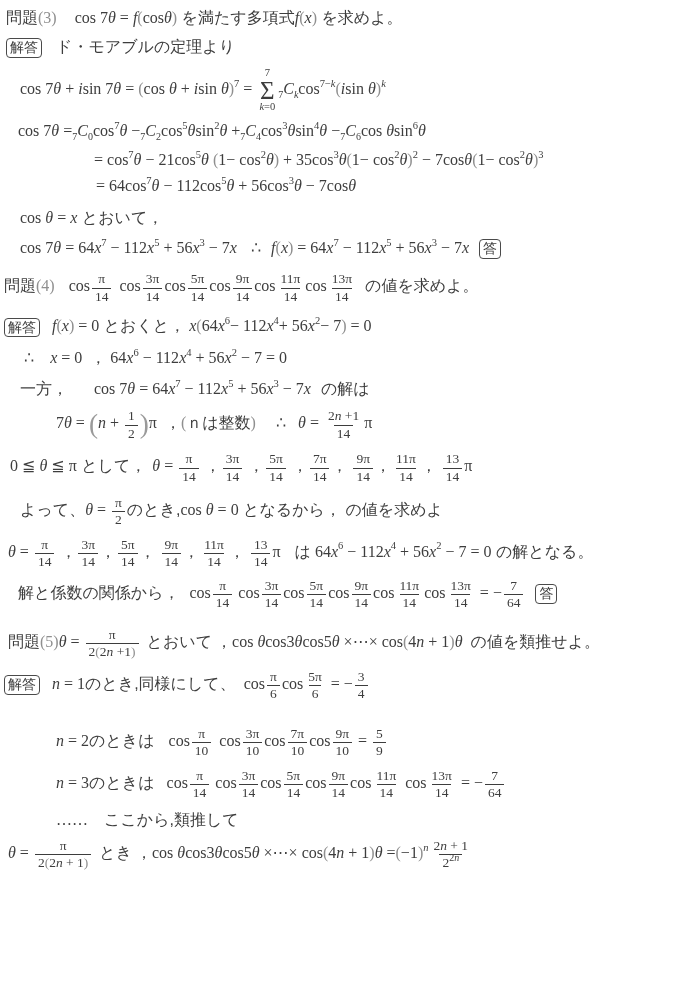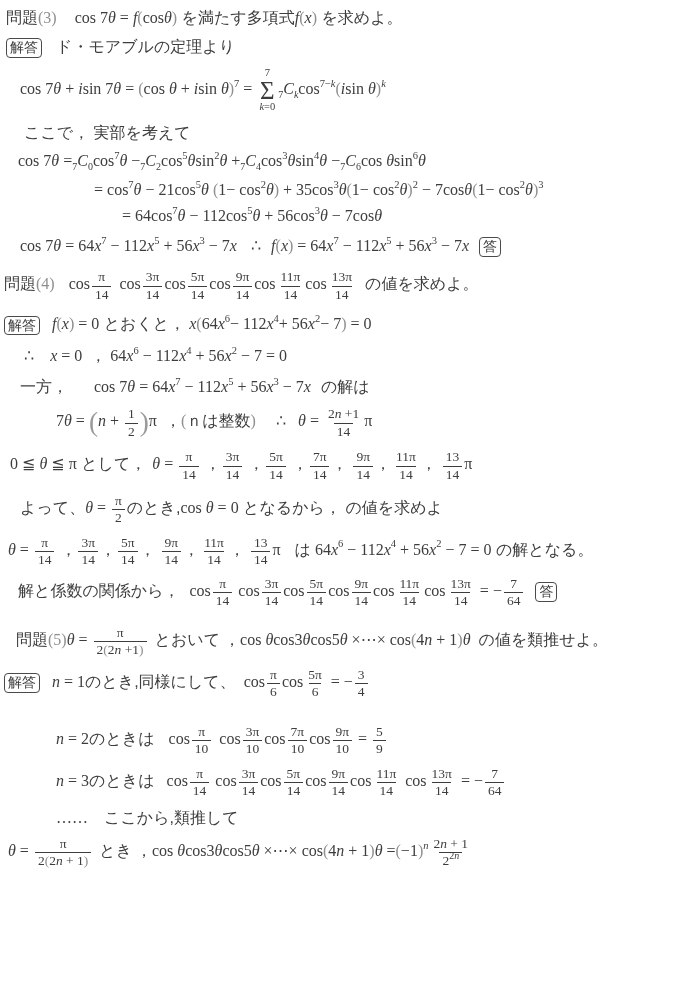--- a/index.html
+++ b/index.html
@@ -31,24 +31,24 @@
 <body>
 
 <div class="doc">
   <div class="line" style="margin:4px 0 0 2px"><span class="jp">問題</span><span class="p">(3)</span><span class="gap" style="width: 18px;"></span><span class="rm">cos 7</span><span class="it">θ</span><span class="rm"> = </span><span class="it">f</span><span class="p">(</span><span class="rm">cos</span><span class="it">θ</span><span class="p">)</span><span class="jp"> を満たす多項式</span><span class="it">f</span><span class="p">(</span><span class="it">x</span><span class="p">)</span><span class="jp"> を求めよ。</span></div>
   <div class="line" style="margin:9px 0 0 2px"><span class="box">解答</span><span class="gap" style="width: 14px;"></span><span class="jp">ド・モアブルの定理より</span></div>
   <div class="line" style="margin:10px 0 0 16px"><span class="rm">cos 7</span><span class="it">θ</span><span class="rm"> + </span><span class="it">i</span><span class="rm">sin 7</span><span class="it">θ</span><span class="rm"> = </span><span class="p">(</span><span class="rm">cos </span><span class="it">θ</span><span class="rm"> + </span><span class="it">i</span><span class="rm">sin </span><span class="it">θ</span><span class="p">)</span><sup><span class="rm">7</span></sup><span class="rm"> = </span><span class="sum">
         <span><span class="rm">7</span></span>
         <span class="sig">Σ</span>
         <span><span class="it">k</span><span class="rm">=0</span></span>
       </span><sub><span class="rm">7</span></sub><span class="it">C</span><sub><span class="it">k</span></sub><span class="rm">cos</span><sup><span class="rm">7−</span><span class="it">k</span></sup><span class="p">(</span><span class="it">i</span><span class="rm">sin </span><span class="it">θ</span><span class="p">)</span><sup><span class="it">k</span></sup></div>
-  <div class="line" style="margin:10px 0 0 20px"><span class="jp">ここで， 実部を考えて</span></div>
   <div class="line" style="margin:8px 0 0 14px"><span class="rm">cos 7</span><span class="it">θ</span><span class="rm"> =</span><sub><span class="rm">7</span></sub><span class="it">C</span><sub><span class="rm">0</span></sub><span class="rm">cos</span><sup><span class="rm">7</span></sup><span class="it">θ</span><span class="rm"> −</span><sub><span class="rm">7</span></sub><span class="it">C</span><sub><span class="rm">2</span></sub><span class="rm">cos</span><sup><span class="rm">5</span></sup><span class="it">θ</span><span class="rm">sin</span><sup><span class="rm">2</span></sup><span class="it">θ</span><span class="rm"> +</span><sub><span class="rm">7</span></sub><span class="it">C</span><sub><span class="rm">4</span></sub><span class="rm">cos</span><sup><span class="rm">3</span></sup><span class="it">θ</span><span class="rm">sin</span><sup><span class="rm">4</span></sup><span class="it">θ</span><span class="rm"> −</span><sub><span class="rm">7</span></sub><span class="it">C</span><sub><span class="rm">6</span></sub><span class="rm">cos </span><span class="it">θ</span><span class="rm">sin</span><sup><span class="rm">6</span></sup><span class="it">θ</span></div>
   <div class="line" style="margin:9px 0 0 90px"><span class="rm">= cos</span><sup><span class="rm">7</span></sup><span class="it">θ</span><span class="rm"> − 21cos</span><sup><span class="rm">5</span></sup><span class="it">θ</span><span class="p"> (</span><span class="rm">1− cos</span><sup><span class="rm">2</span></sup><span class="it">θ</span><span class="p">)</span><span class="rm"> + 35cos</span><sup><span class="rm">3</span></sup><span class="it">θ</span><span class="p">(</span><span class="rm">1− cos</span><sup><span class="rm">2</span></sup><span class="it">θ</span><span class="p">)</span><sup><span class="rm">2</span></sup><span class="rm"> − 7cos</span><span class="it">θ</span><span class="p">(</span><span class="rm">1− cos</span><sup><span class="rm">2</span></sup><span class="it">θ</span><span class="p">)</span><sup><span class="rm">3</span></sup></div>
-  <div class="line" style="margin:6px 0 0 118px"><span class="rm">= 64cos</span><sup><span class="rm">7</span></sup><span class="it">θ</span><span class="rm"> − 112cos</span><sup><span class="rm">5</span></sup><span class="it">θ</span><span class="rm"> + 56cos</span><sup><span class="rm">3</span></sup><span class="it">θ</span><span class="rm"> − 7cos</span><span class="it">θ</span></div>
+  <div class="line" style="margin:6px 0 0 92px"><span class="rm">= 64cos</span><sup><span class="rm">7</span></sup><span class="it">θ</span><span class="rm"> − 112cos</span><sup><span class="rm">5</span></sup><span class="it">θ</span><span class="rm"> + 56cos</span><sup><span class="rm">3</span></sup><span class="it">θ</span><span class="rm"> − 7cos</span><span class="it">θ</span></div>
+  <div class="line" style="margin:12px 0 0 16px"><span class="rm">cos </span><span class="it">θ</span><span class="rm"> = </span><span class="it">x</span><span class="jp"> とおいて，</span></div>
   <div class="line" style="margin:10px 0 0 16px"><span class="rm">cos 7</span><span class="it">θ</span><span class="rm"> = 64</span><span class="it">x</span><sup><span class="rm">7</span></sup><span class="rm"> − 112</span><span class="it">x</span><sup><span class="rm">5</span></sup><span class="rm"> + 56</span><span class="it">x</span><sup><span class="rm">3</span></sup><span class="rm"> − 7</span><span class="it">x</span><span class="gap" style="width: 14px;"></span><span class="rm">∴</span><span class="gap" style="width: 10px;"></span><span class="it">f</span><span class="p">(</span><span class="it">x</span><span class="p">)</span><span class="rm"> = 64</span><span class="it">x</span><sup><span class="rm">7</span></sup><span class="rm"> − 112</span><span class="it">x</span><sup><span class="rm">5</span></sup><span class="rm"> + 56</span><span class="it">x</span><sup><span class="rm">3</span></sup><span class="rm"> − 7</span><span class="it">x</span><span class="gap" style="width: 10px;"></span><span class="box">答</span></div>
   <div class="line" style="margin:12px 0 0 0"><span class="jp">問題</span><span class="p">(4)</span><span class="gap" style="width: 14px;"></span><span class="rm">cos</span><span class="frac">
         <span class="fn"><span class="rm">π</span></span>
         <span class="fd"><span class="rm">14</span></span>
       </span><span class="gap" style="width: 6px;"></span><span class="rm">cos</span><span class="frac">
         <span class="fn"><span class="rm">3π</span></span>
         <span class="fd"><span class="rm">14</span></span>
       </span><span class="rm">cos</span><span class="frac">
         <span class="fn"><span class="rm">5π</span></span>
         <span class="fd"><span class="rm">14</span></span>
@@ -132,21 +132,21 @@
       </span><span class="rm">cos</span><span class="frac">
         <span class="fn"><span class="rm">11π</span></span>
         <span class="fd"><span class="rm">14</span></span>
       </span><span class="rm">cos</span><span class="frac">
         <span class="fn"><span class="rm">13π</span></span>
         <span class="fd"><span class="rm">14</span></span>
       </span><span class="rm"> = −</span><span class="frac">
         <span class="fn"><span class="rm">7</span></span>
         <span class="fd"><span class="rm">64</span></span>
       </span><span class="gap" style="width: 10px;"></span><span class="box">答</span></div>
-  <div class="line" style="margin:7px 0 0 12px"><span class="jp">問題</span><span class="p">(5)</span><span class="it">θ</span><span class="rm"> = </span><span class="frac">
+  <div class="line" style="margin:7px 0 0 4px"><span class="jp">問題</span><span class="p">(5)</span><span class="it">θ</span><span class="rm"> = </span><span class="frac">
         <span class="fn"><span class="rm">π</span></span>
         <span class="fd"><span class="rm">2</span><span class="p">(</span><span class="rm">2</span><span class="it">n</span><span class="rm"> +1</span><span class="p">)</span></span>
       </span><span class="gap" style="width: 6px;"></span><span class="jp">とおいて</span><span class="rm"> ，</span><span class="rm">cos </span><span class="it">θ</span><span class="rm">cos3</span><span class="it">θ</span><span class="rm">cos5</span><span class="it">θ</span><span class="rm"> ×⋯× </span><span class="rm">cos</span><span class="p">(</span><span class="rm">4</span><span class="it">n</span><span class="rm"> + 1</span><span class="p">)</span><span class="it">θ</span><span class="gap" style="width: 8px;"></span><span class="jp">の値を類推せよ。</span></div>
   <div class="line" style="margin:9px 0 0 0"><span class="box">解答</span><span class="gap" style="width: 12px;"></span><span class="it">n</span><span class="rm"> = 1</span><span class="jp">のとき,同様にして、</span><span class="gap" style="width: 8px;"></span><span class="rm">cos</span><span class="frac">
         <span class="fn"><span class="rm">π</span></span>
         <span class="fd"><span class="rm">6</span></span>
       </span><span class="rm">cos</span><span class="frac">
         <span class="fn"><span class="rm">5π</span></span>
         <span class="fd"><span class="rm">6</span></span>
       </span><span class="rm"> = −</span><span class="frac">

